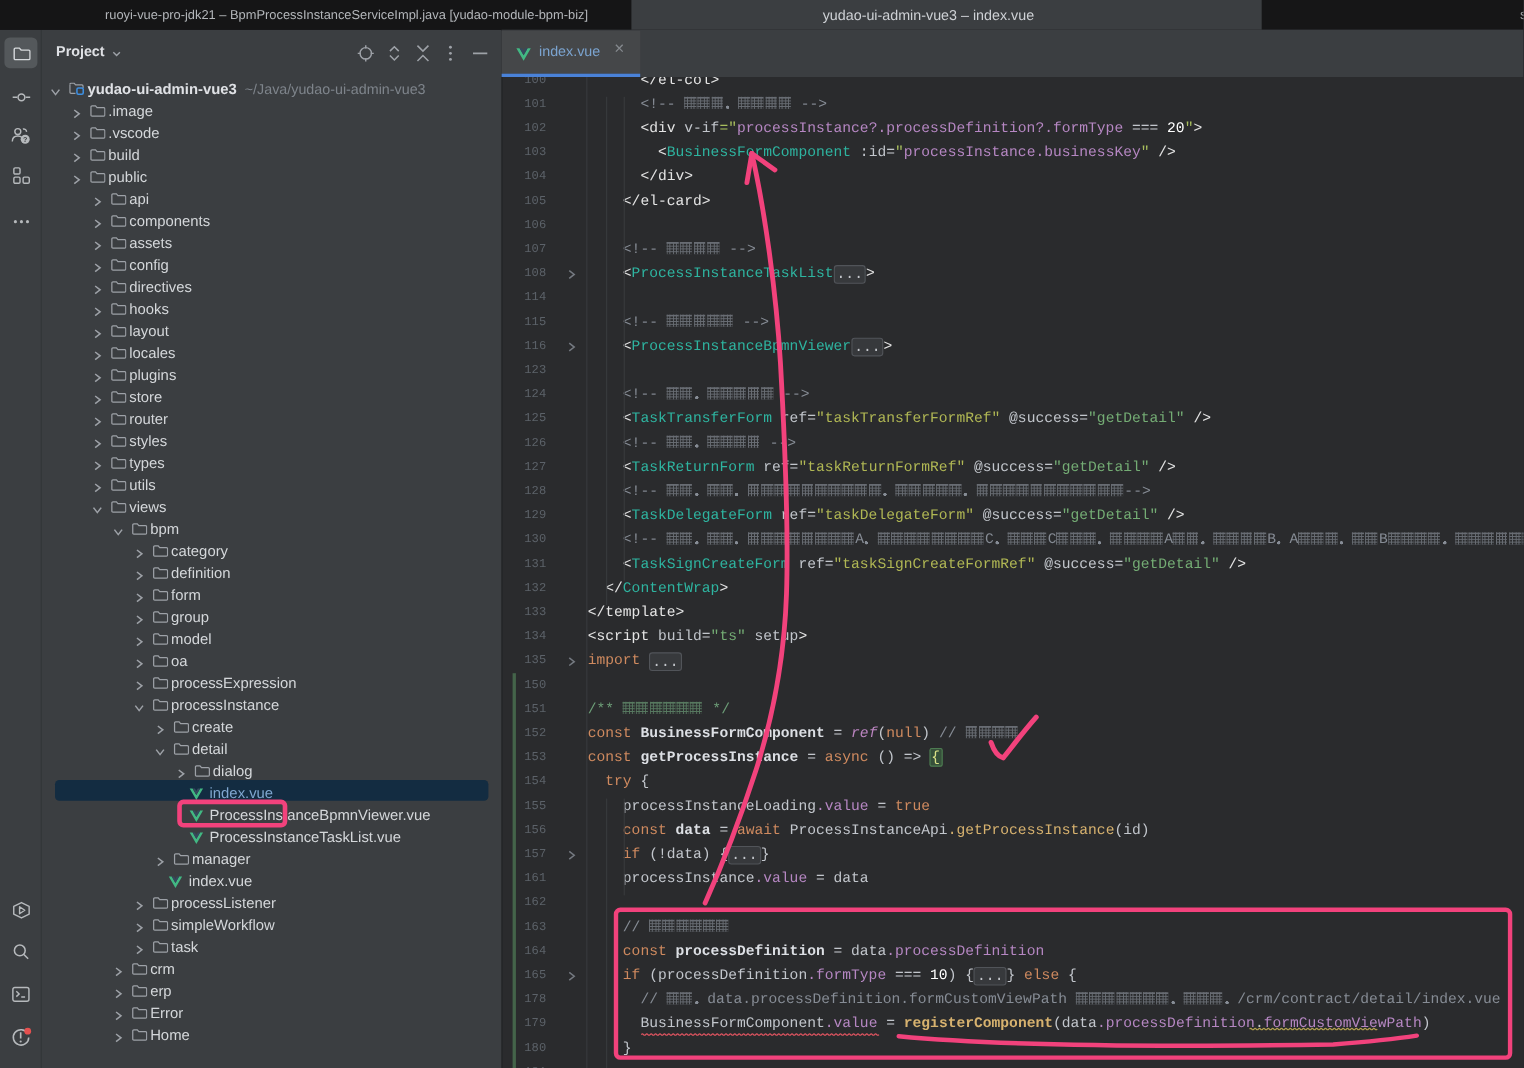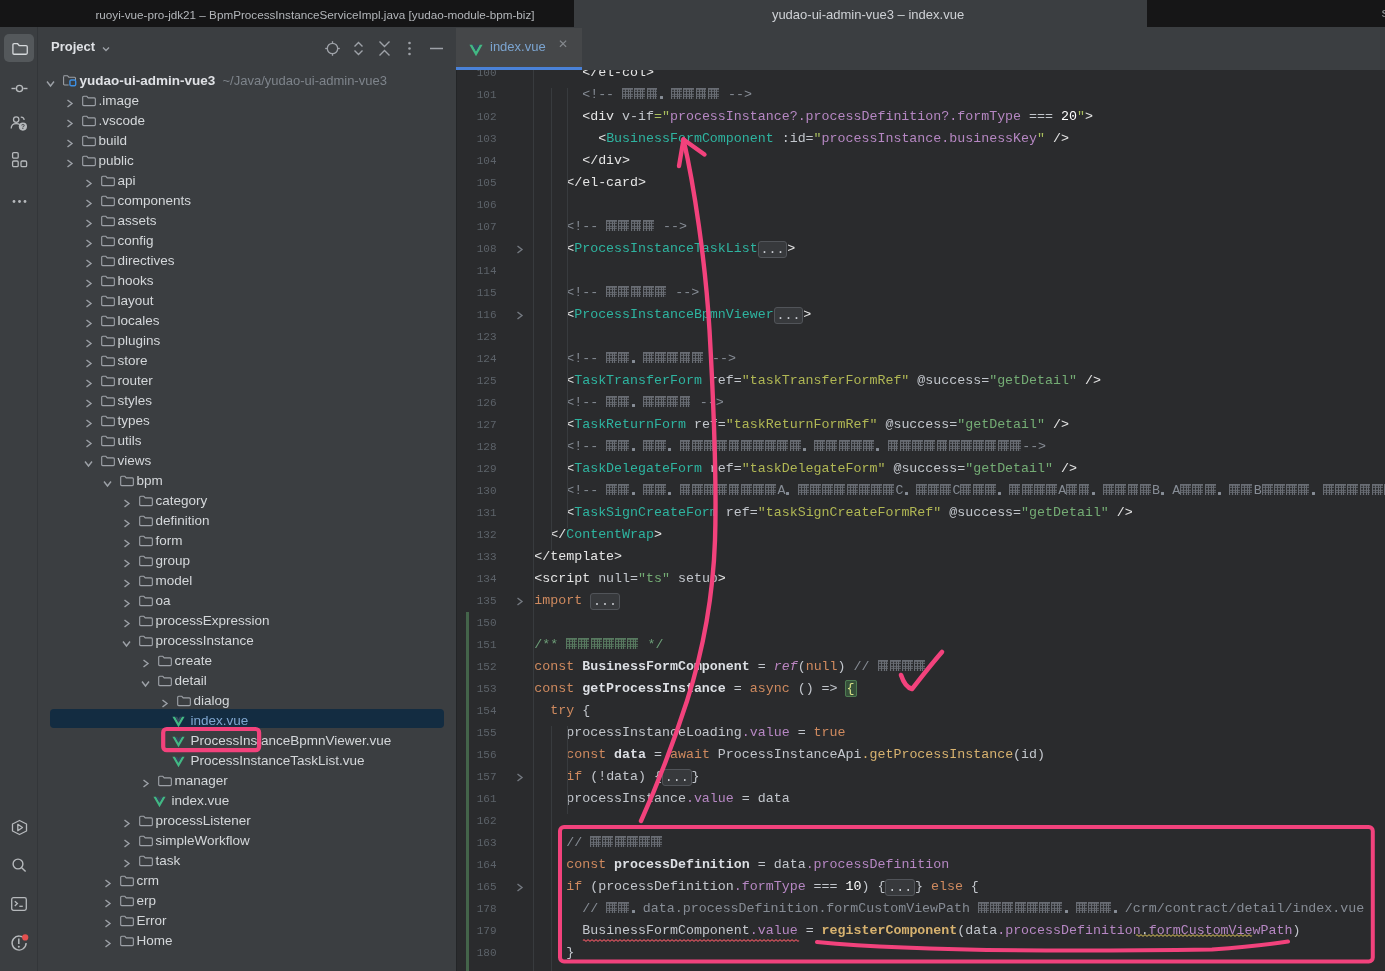--- a/index.html
+++ b/index.html
@@ -2,21 +2,21 @@
 <html><head><meta charset="utf-8">
 <style>
 *{margin:0;padding:0;box-sizing:border-box}
 html,body{width:1385px;height:971px;overflow:hidden;background:#2a2b2d;font-family:"Liberation Sans",sans-serif}
 #root{position:relative;width:1385px;height:971px}
 
 #tb{position:absolute;left:0;top:0;width:1385px;height:27px;background:#161617}
 #tb .seg1{position:absolute;left:0;top:0;width:574px;height:27px;background:#151516}
 #tb .seg2{position:absolute;left:574px;top:0;width:573px;height:27px;background:#3b3e41}
 #tb .t1{position:absolute;left:315px;top:50%;transform:translate(-50%,-50%);color:#b3b6ba;font-size:11.7px;white-space:nowrap}
-#tb .t2{position:absolute;left:868px;top:50%;transform:translate(-50%,-50%);color:#ced1d5;font-size:13px;white-space:nowrap}
+#tb .t2{position:absolute;left:844px;top:50%;transform:translate(-50%,-50%);color:#ced1d5;font-size:13px;white-space:nowrap}
 #tb .t3{position:absolute;right:-3px;top:6px;color:#9fa3a7;font-size:12.5px}
 
 #ab{position:absolute;left:0;top:27px;width:38px;height:944px;background:#3b3e41;border-right:1px solid #333639}
 .abtn{position:absolute;left:4px;width:30px;height:28px;background:#54585b;border-radius:5px;display:flex;align-items:center;justify-content:center}
 .aicon{position:absolute;left:4px;width:30px;height:28px;display:flex;align-items:center;justify-content:center}
 
 #pp{position:absolute;left:38px;top:27px;width:418px;height:944px;background:#3b3e41;overflow:hidden}
 #pph{position:absolute;left:0;top:0;width:100%;height:41px}
 #pph .title{position:absolute;left:13px;top:12px;font-size:13px;font-weight:bold;color:#dfe1e5}
 #pph .pchev{position:absolute;left:63px;top:17px}
@@ -748,21 +748,21 @@
 <div class="row"><span class="ln">124</span><span class="fd"></span><span class="cd"><span class="c">    &lt;!-- <i class="cj"></i><i class="cj"></i><i class="cp"></i><i class="cj"></i><i class="cj"></i><i class="cj"></i><i class="cj"></i><i class="cj"></i> --&gt;</span></span></div>
 <div class="row"><span class="ln">125</span><span class="fd"></span><span class="cd"><span class="g">    &lt;</span><span class="t">TaskTransferForm</span><span class="w"> ref=</span><span class="y">"taskTransferFormRef"</span><span class="w"> @success=</span><span class="s">"getDetail"</span><span class="g"> /&gt;</span></span></div>
 <div class="row"><span class="ln">126</span><span class="fd"></span><span class="cd"><span class="c">    &lt;!-- <i class="cj"></i><i class="cj"></i><i class="cp"></i><i class="cj"></i><i class="cj"></i><i class="cj"></i><i class="cj"></i> --&gt;</span></span></div>
 <div class="row"><span class="ln">127</span><span class="fd"></span><span class="cd"><span class="g">    &lt;</span><span class="t">TaskReturnForm</span><span class="w"> ref=</span><span class="y">"taskReturnFormRef"</span><span class="w"> @success=</span><span class="s">"getDetail"</span><span class="g"> /&gt;</span></span></div>
 <div class="row"><span class="ln">128</span><span class="fd"></span><span class="cd"><span class="c">    &lt;!-- <i class="cj"></i><i class="cj"></i><i class="cp"></i><i class="cj"></i><i class="cj"></i><i class="cp"></i><i class="cj"></i><i class="cj"></i><i class="cj"></i><i class="cj"></i><i class="cj"></i><i class="cj"></i><i class="cj"></i><i class="cj"></i><i class="cj"></i><i class="cj"></i><i class="cp"></i><i class="cj"></i><i class="cj"></i><i class="cj"></i><i class="cj"></i><i class="cj"></i><i class="cp"></i><i class="cj"></i><i class="cj"></i><i class="cj"></i><i class="cj"></i><i class="cj"></i><i class="cj"></i><i class="cj"></i><i class="cj"></i><i class="cj"></i><i class="cj"></i><i class="cj"></i>--&gt;</span></span></div>
 <div class="row"><span class="ln">129</span><span class="fd"></span><span class="cd"><span class="g">    &lt;</span><span class="t">TaskDelegateForm</span><span class="w"> ref=</span><span class="y">"taskDelegateForm"</span><span class="w"> @success=</span><span class="s">"getDetail"</span><span class="g"> /&gt;</span></span></div>
 <div class="row"><span class="ln">130</span><span class="fd"></span><span class="cd"><span class="c">    &lt;!-- <i class="cj"></i><i class="cj"></i><i class="cp"></i><i class="cj"></i><i class="cj"></i><i class="cp"></i><i class="cj"></i><i class="cj"></i><i class="cj"></i><i class="cj"></i><i class="cj"></i><i class="cj"></i><i class="cj"></i><i class="cj"></i>A<i class="cp"></i><i class="cj"></i><i class="cj"></i><i class="cj"></i><i class="cj"></i><i class="cj"></i><i class="cj"></i><i class="cj"></i><i class="cj"></i>C<i class="cp"></i><i class="cj"></i><i class="cj"></i><i class="cj"></i>C<i class="cj"></i><i class="cj"></i><i class="cj"></i><i class="cp"></i><i class="cj"></i><i class="cj"></i><i class="cj"></i><i class="cj"></i>A<i class="cj"></i><i class="cj"></i><i class="cp"></i><i class="cj"></i><i class="cj"></i><i class="cj"></i><i class="cj"></i>B<i class="cp"></i>A<i class="cj"></i><i class="cj"></i><i class="cj"></i><i class="cp"></i><i class="cj"></i><i class="cj"></i>B<i class="cj"></i><i class="cj"></i><i class="cj"></i><i class="cj"></i><i class="cp"></i><i class="cj"></i><i class="cj"></i><i class="cj"></i><i class="cj"></i><i class="cj"></i><i class="cj"></i></span></span></div>
 <div class="row"><span class="ln">131</span><span class="fd"></span><span class="cd"><span class="g">    &lt;</span><span class="t">TaskSignCreateForm</span><span class="w"> ref=</span><span class="y">"taskSignCreateFormRef"</span><span class="w"> @success=</span><span class="s">"getDetail"</span><span class="g"> /&gt;</span></span></div>
 <div class="row"><span class="ln">132</span><span class="fd"></span><span class="cd"><span class="g">  &lt;/</span><span class="t">ContentWrap</span><span class="g">&gt;</span></span></div>
 <div class="row"><span class="ln">133</span><span class="fd"></span><span class="cd"><span class="g">&lt;/template&gt;</span></span></div>
-<div class="row"><span class="ln">134</span><span class="fd"></span><span class="cd"><span class="g">&lt;script</span><span class="w"> null=</span><span class="s">"ts"</span><span class="w"> setup</span><span class="g">&gt;</span></span></div>
+<div class="row"><span class="ln">134</span><span class="fd"></span><span class="cd"><span class="g">&lt;script</span><span class="w"> build=</span><span class="s">"ts"</span><span class="w"> setup</span><span class="g">&gt;</span></span></div>
 <div class="row"><span class="ln">135</span><span class="fd"><svg class="fa" width="9" height="9" viewBox="0 0 9 9">
               <path d="M2.5 1 L7 4.5 L2.5 8" fill="none" stroke="#747980" stroke-width="1.4"></path>
             </svg></span><span class="cd"><span class="k">import</span><span class="w"> </span><span class="chip">...</span></span></div>
 <div class="row"><span class="ln">150</span><span class="fd"></span><span class="cd"></span></div>
 <div class="row"><span class="ln">151</span><span class="fd"></span><span class="cd"><span class="d">/** <i class="cj"></i><i class="cj"></i><i class="cj"></i><i class="cj"></i><i class="cj"></i><i class="cj"></i> */</span></span></div>
 <div class="row"><span class="ln">152</span><span class="fd"></span><span class="cd"><span class="k">const</span><span class="wb"> BusinessFormComponent</span><span class="w"> = </span><span class="i">ref</span><span class="w">(</span><span class="k">null</span><span class="w">) </span><span class="c">// <i class="cj"></i><i class="cj"></i><i class="cj"></i><i class="cj"></i></span></span></div>
 <div class="row"><span class="ln">153</span><span class="fd"></span><span class="cd"><span class="k">const</span><span class="wb"> getProcessInstance</span><span class="w"> = </span><span class="k">async</span><span class="w"> () =&gt; </span><span class="bm">{</span></span></div>
 <div class="row"><span class="ln">154</span><span class="fd"></span><span class="cd"><span class="k">  try</span><span class="w"> {</span></span></div>
 <div class="row"><span class="ln">155</span><span class="fd"></span><span class="cd"><span class="w">    processInstanceLoading</span><span class="p">.value</span><span class="w"> = </span><span class="k">true</span></span></div>
 <div class="row"><span class="ln">156</span><span class="fd"></span><span class="cd"><span class="k">    const</span><span class="wb"> data</span><span class="w"> = </span><span class="k">await</span><span class="w"> ProcessInstanceApi</span><span class="m">.getProcessInstance</span><span class="w">(id)</span></span></div>

